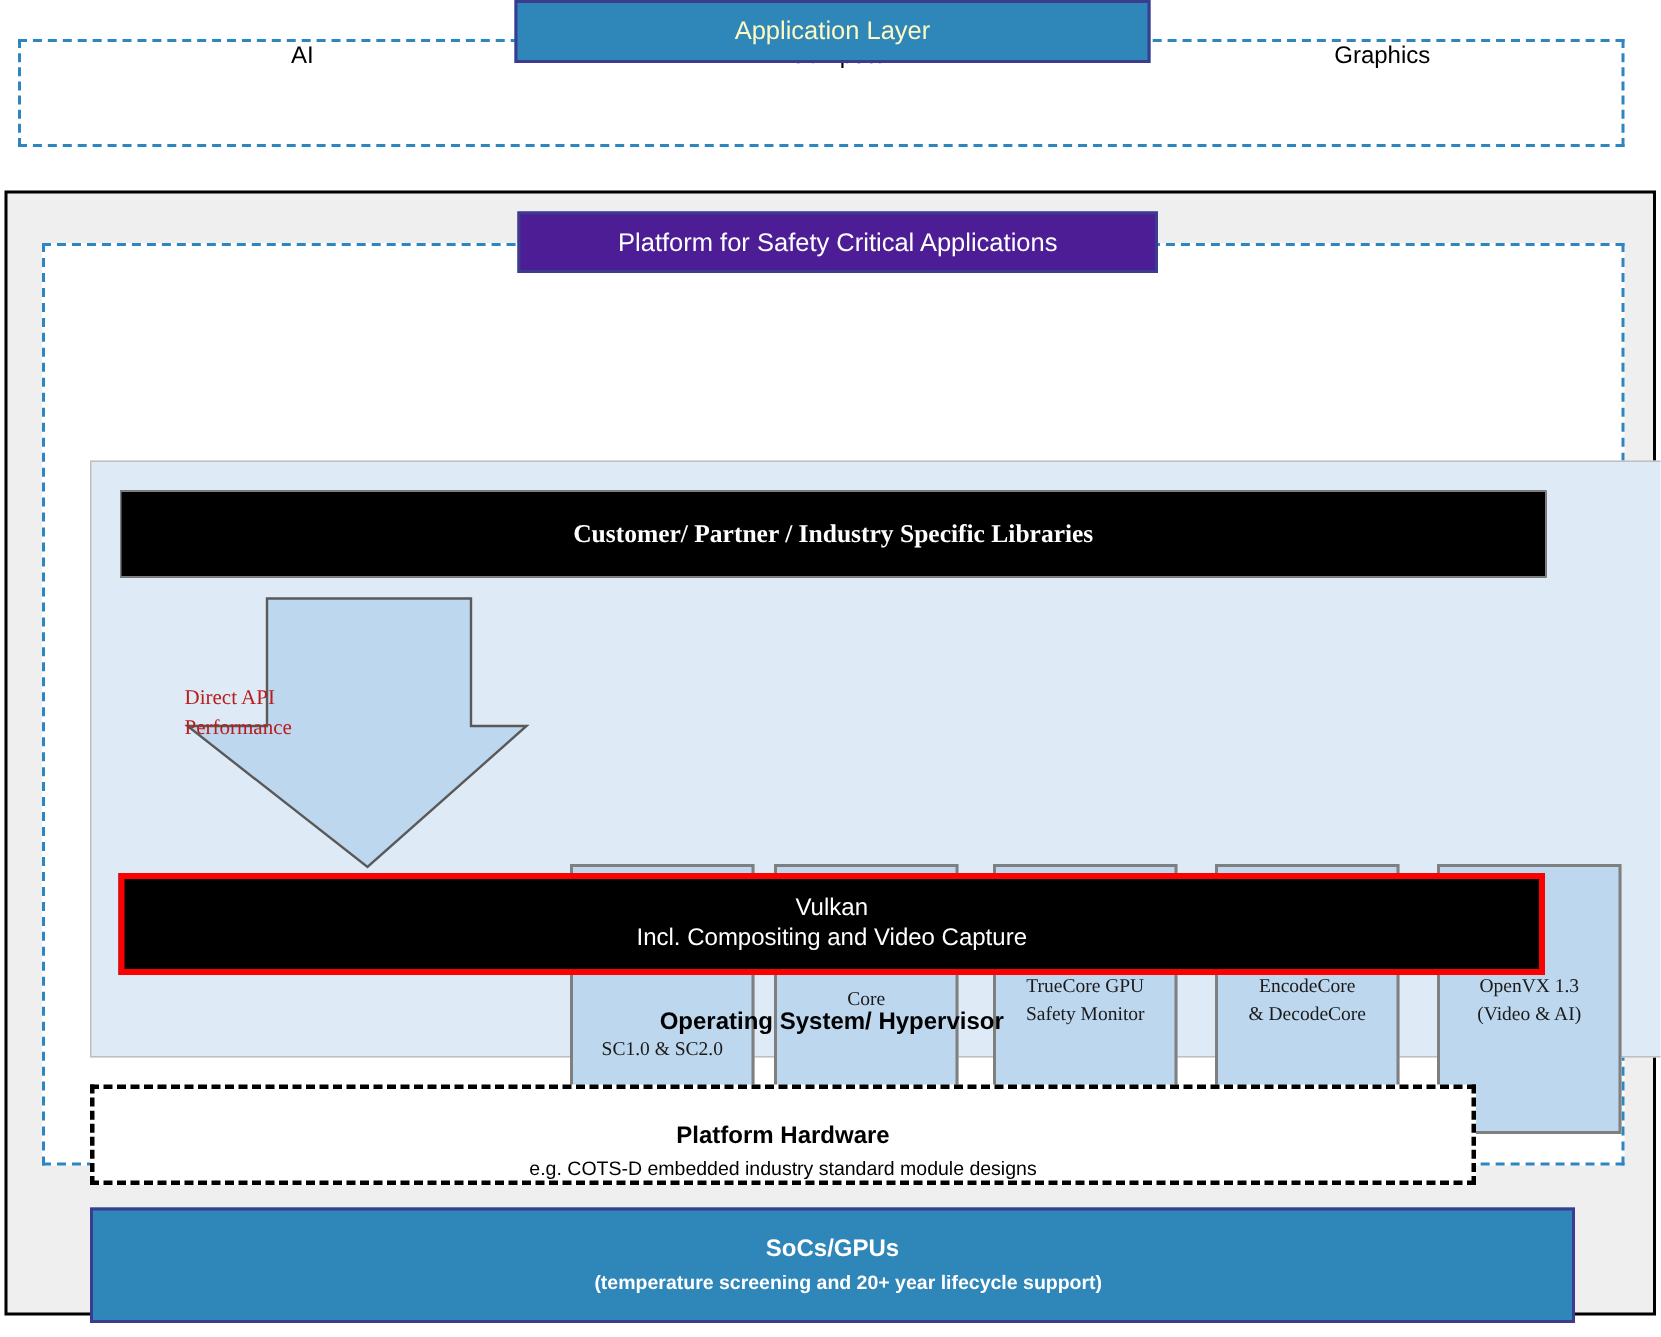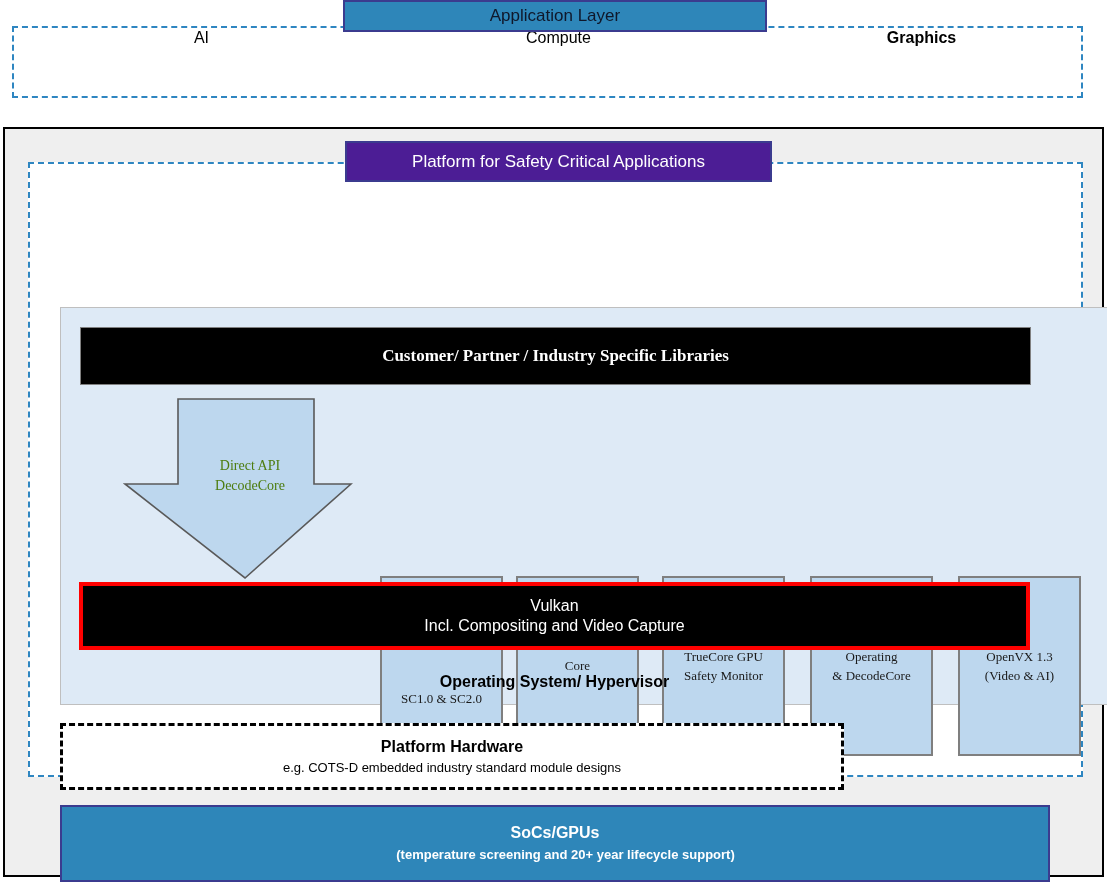--- a/index.html
+++ b/index.html
@@ -27,29 +27,29 @@
   }
 
   
   #app-layer-region {
     left: 12px; top: 26px; width: 1071px; height: 72px;
     border: 2px dashed #2E86C1;
     background: #ffffff;
   }
 
   #application-layer-box {
-    left: 343px; top: 2px; width: 424px; height: 32px;
+    left: 343px; top: 2px; width: 424px; height: 42px;
     background: #2E86B9;
     border: 2px solid #3B3B8F;
-    color: #0f172a;
+    color: #fef9c3;
     font-size: 17px;
   }
   #app-chip-ai       { left: 76px;  width: 223px; }
   #app-chip-compute  { left: 433px; width: 223px; }
-  #app-chip-graphics { left: 796px; width: 223px; font-weight: bold; }
+  #app-chip-graphics { left: 796px; width: 223px; }
 
   
   #platform-outer {
     left: 3px; top: 127px; width: 1101px; height: 750px;
     border: 2px solid #000000;
     background: #EFEFEF;
   }
 
   #platform-dashed {
     left: 23px; top: 33px; width: 1055px; height: 615px;
@@ -82,24 +82,23 @@
     font-size: 17px;
     font-weight: bold;
   }
 
   
   #direct-api-arrow {
     left: 62px; top: 90px; width: 230px; height: 182px;
   }
   #direct-api-arrow .arrow-label {
     position: absolute;
-    left: 12px; top: 58px; width: 230px;
-    text-align: center;
+    left: 0; top: 58px; width: 230px;
     font-size: 14px;
-    color: #4d7c0f;
+    color: #b91c1c;
     line-height: 1.45;
   }
 
   .module-box {
     top: 268px; width: 123px; height: 180px;
     background: #BDD7EE;
     border: 2px solid #7F7F7F;
     font-size: 13px;
     color: #1a1a1a;
     line-height: 1.5;
@@ -120,24 +119,25 @@
   }
 
   #os-hypervisor-label {
     left: 55px; top: 530px; width: 989px; height: 46px;
     color: #000000;
     font-size: 16px;
     font-weight: bold;
   }
 
   #platform-hardware-box {
-    left: 55px; top: 594px; width: 784px; height: 67px;
+    left: 55px; top: 594px; width: 924px; height: 67px;
     border: 3px dashed #000000;
     background: #ffffff;
     color: #000000;
+    justify-content: flex-end;
   }
   #platform-hardware-box .hw-title { font-size: 16px; font-weight: bold; }
   #platform-hardware-box .hw-sub   { font-size: 13px; margin-top: 3px; }
 
   #socs-gpus-bar {
     left: 55px; top: 676px; width: 990px; height: 77px;
     background: #2E86B9;
     border: 2px solid #3B3B8F;
     color: #ffffff;
   }
@@ -176,42 +176,42 @@
     <div class="abs center-text" id="libraries-bar">
       <span>Customer/ Partner / Industry Specific Libraries</span>
     </div>
 
     <div class="abs" id="direct-api-arrow">
       <svg width="230" height="182" viewBox="0 0 230 182">
         <polygon points="55,1 191,1 191,86 228,86 122,180 2,86 55,86" fill="#BDD7EE" stroke="#595959" stroke-width="1.6"></polygon>
       </svg>
       <div class="arrow-label">
         <div>Direct API</div>
-        <div>DecodeCore</div>
+        <div>Performance</div>
       </div>
     </div>
 
     <div class="abs center-text module-box" id="module-opengl">
       <span>OPEN GL</span>
       <span>SC1.0 &amp; SC2.0</span>
     </div>
 
     <div class="abs center-text module-box" id="module-compute">
       <span>Compute</span>
       <span>Core</span>
       <span>(BLAS &amp; FFT)</span>
     </div>
 
     <div class="abs center-text module-box" id="module-truecore">
       <span>TrueCore GPU</span>
       <span>Safety Monitor</span>
     </div>
 
     <div class="abs center-text module-box" id="module-encode">
-      <span>Operating</span>
+      <span>EncodeCore</span>
       <span>&amp; DecodeCore</span>
     </div>
 
     <div class="abs center-text module-box" id="module-openvx">
       <span>OpenVX 1.3</span>
       <span>(Video &amp; AI)</span>
     </div>
 
   </div>
 

